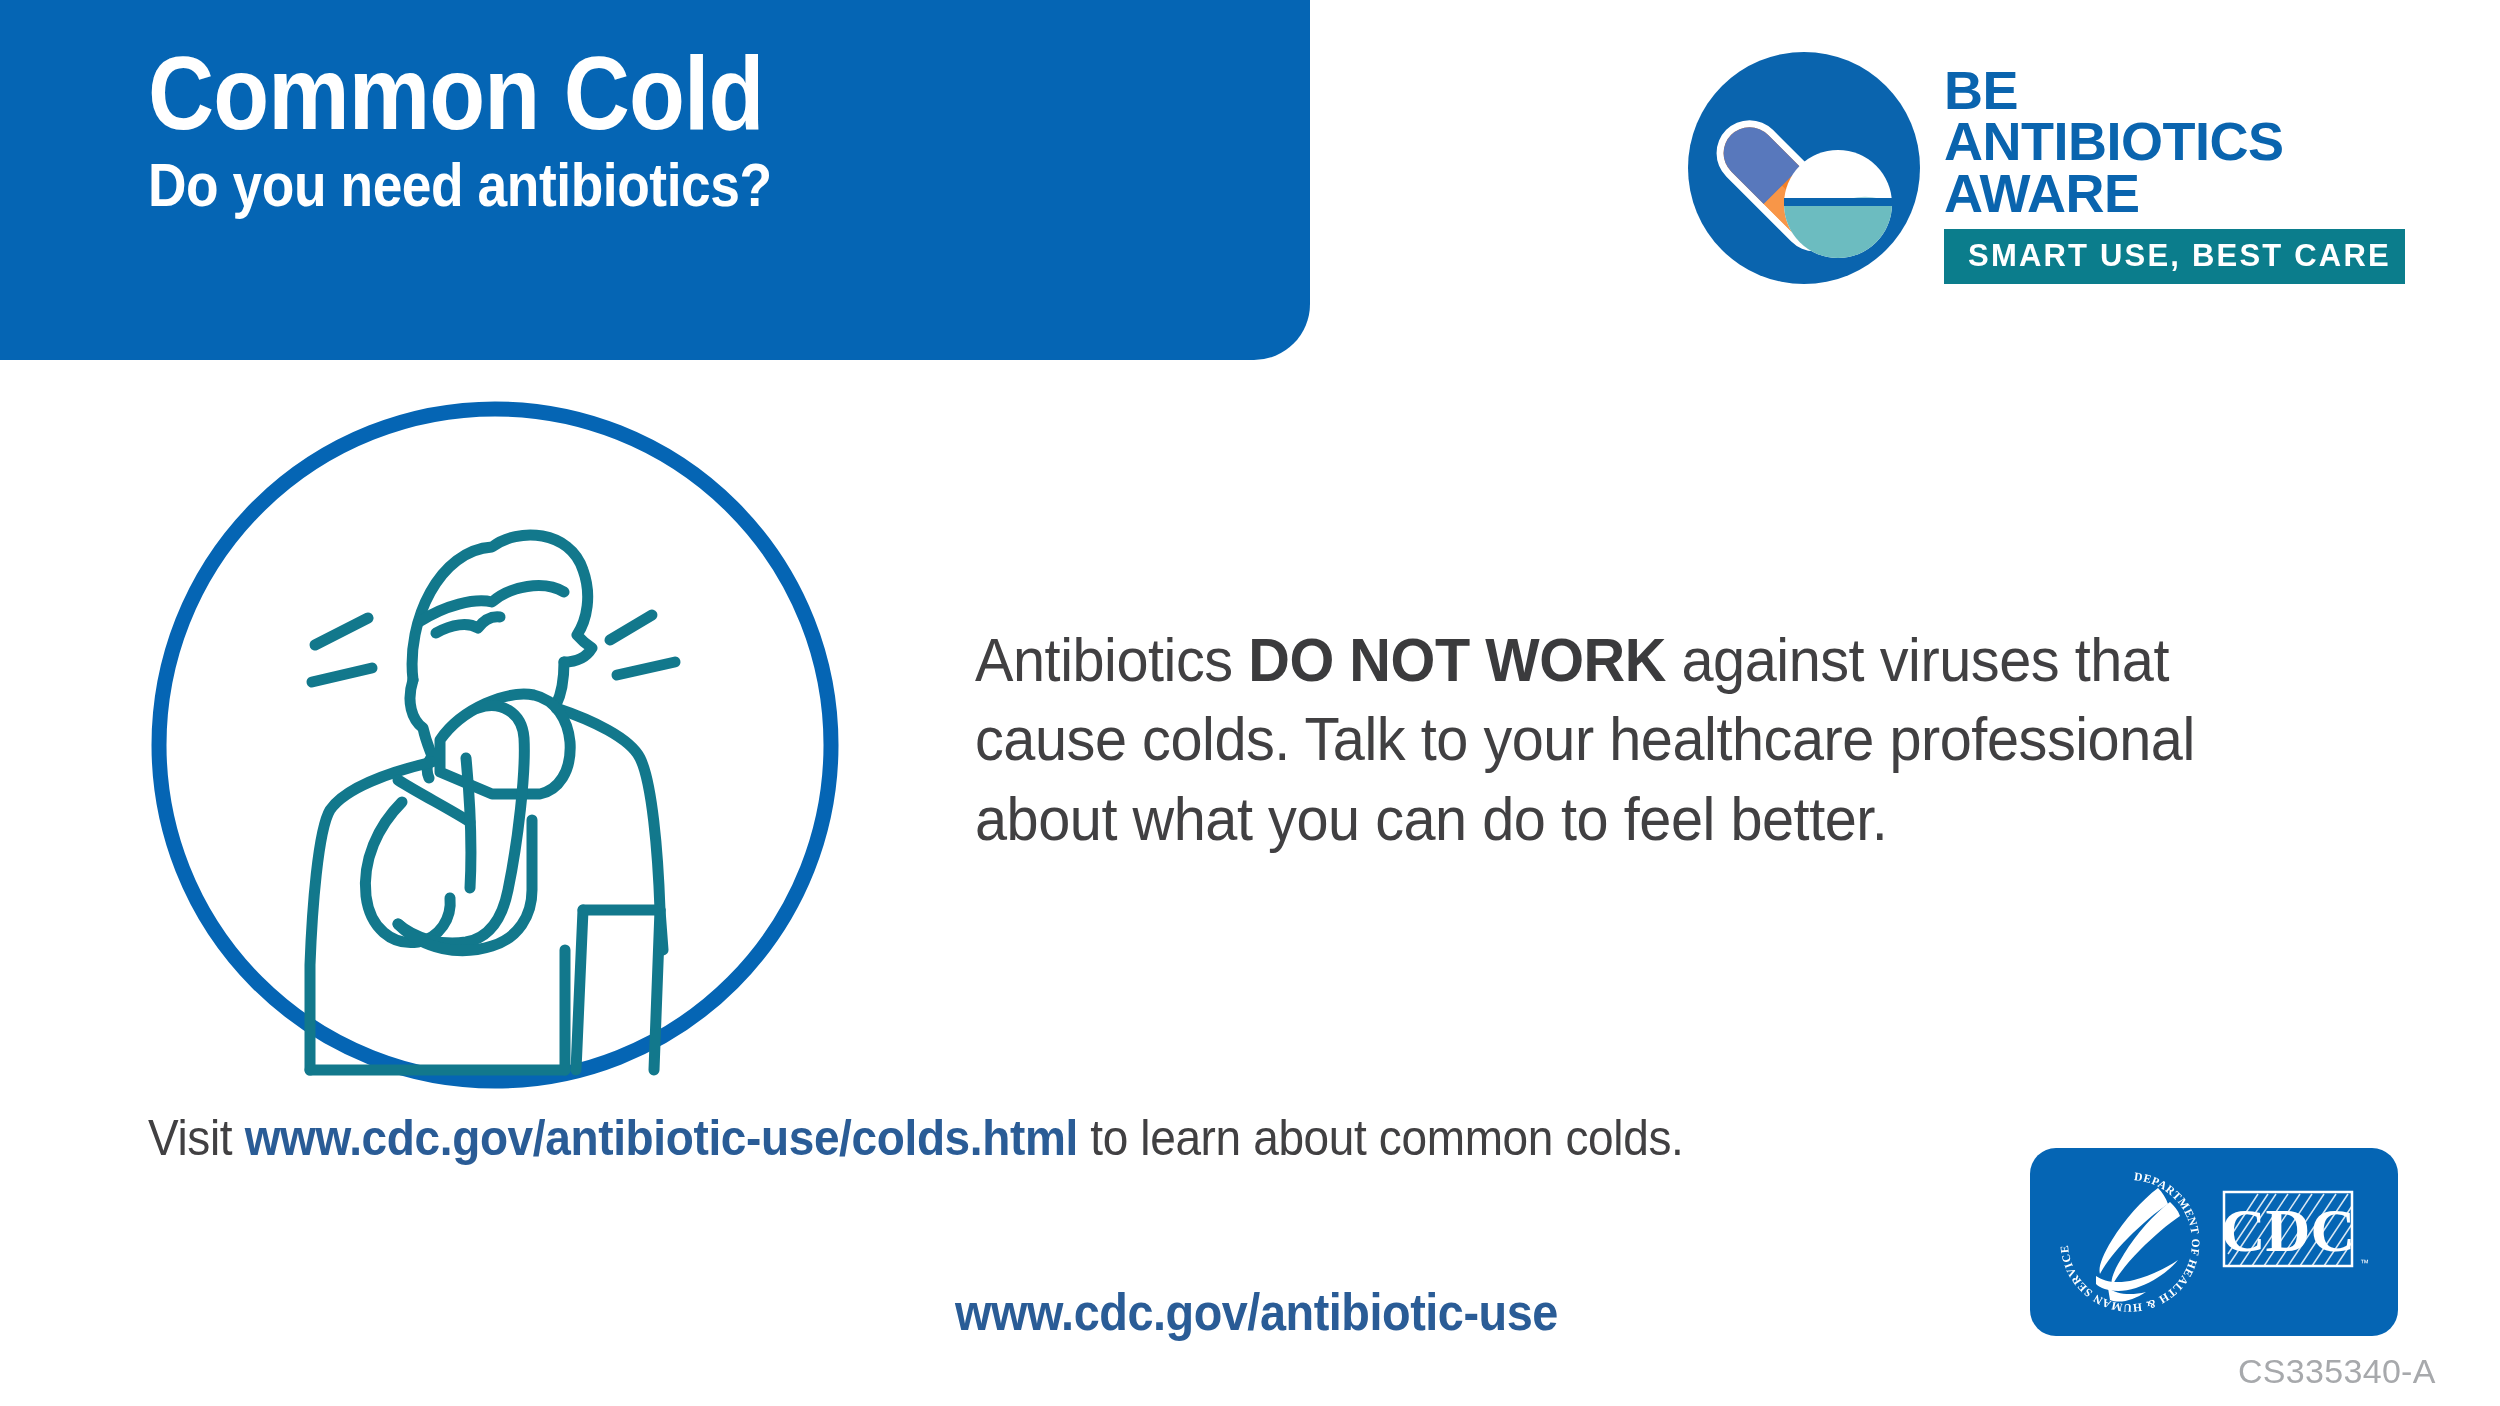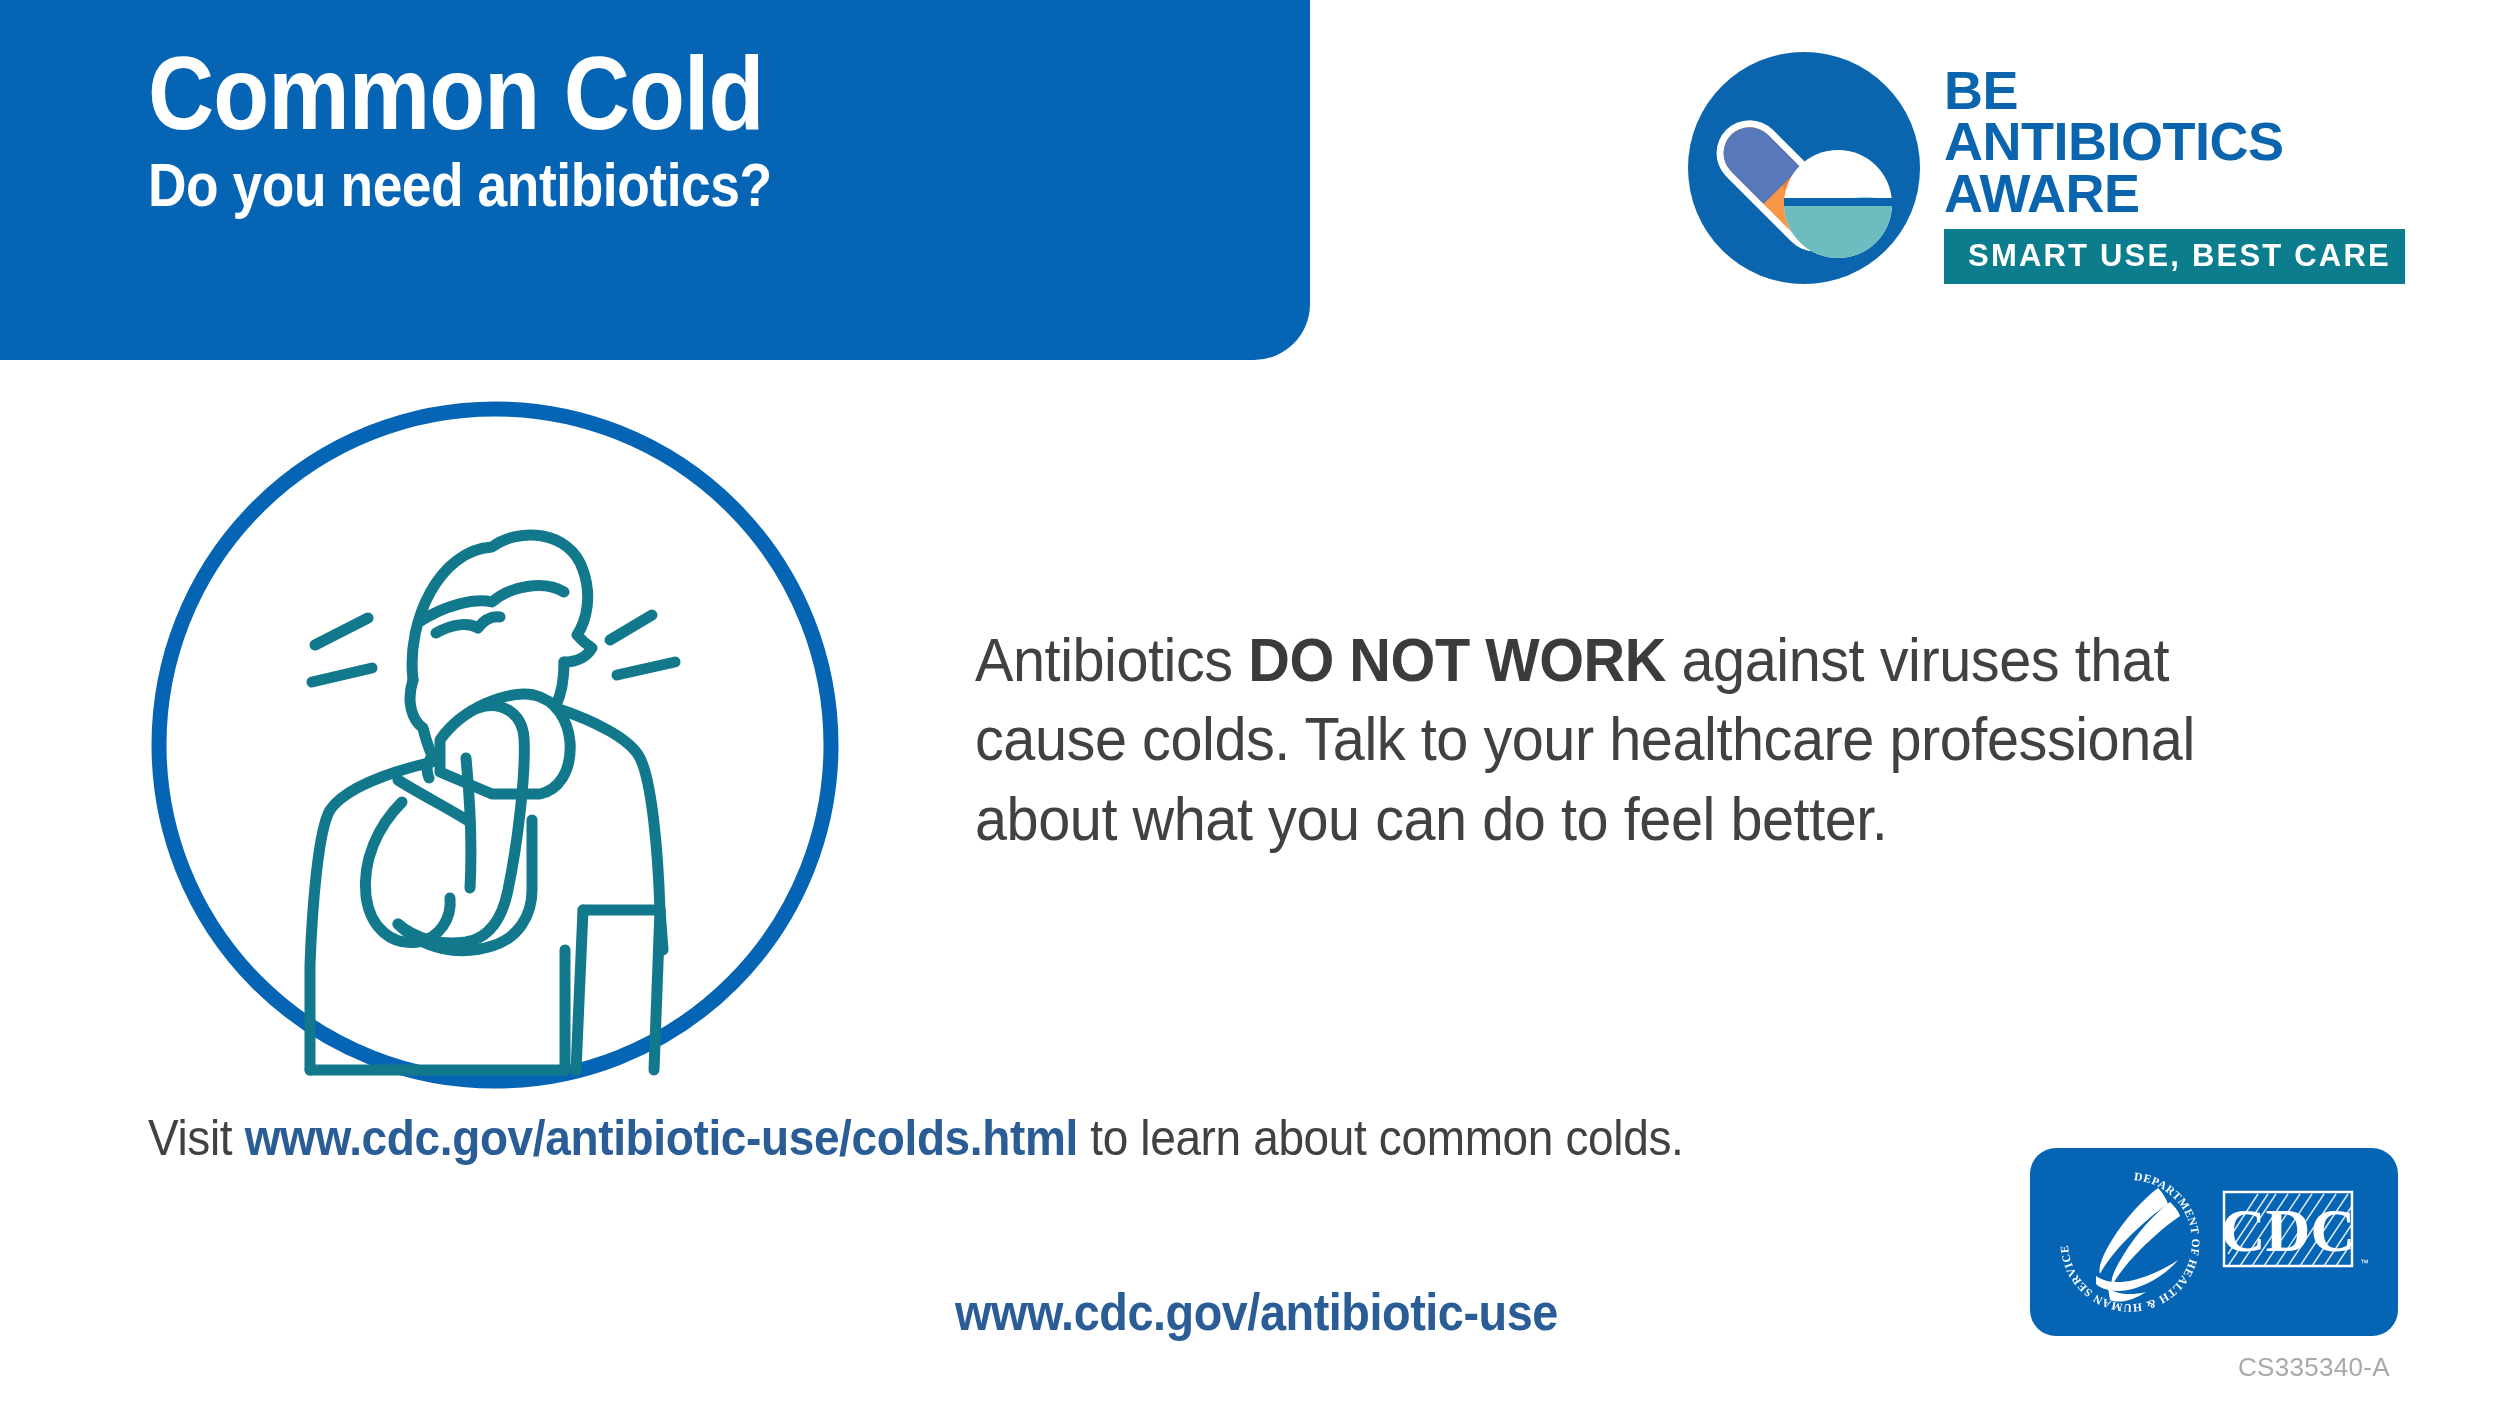--- a/index.html
+++ b/index.html
@@ -169,21 +169,21 @@
     height: 188px;
   }
   .cdc-logo svg { display: block; width: 100%; height: 100%; }
 
   .catalog-number {
     position: absolute;
     left: 2238px;
     top: 1352px;
     color: #a7a9ac;
     font-family: "Liberation Sans", sans-serif;
-    font-size: 26px;
+    font-size: 34px;
     letter-spacing: 0.3px;
     white-space: nowrap;
   }
 </style>
 </head>
 <body>
 
 <div id="poster">
 
   <div class="header-band"></div>

